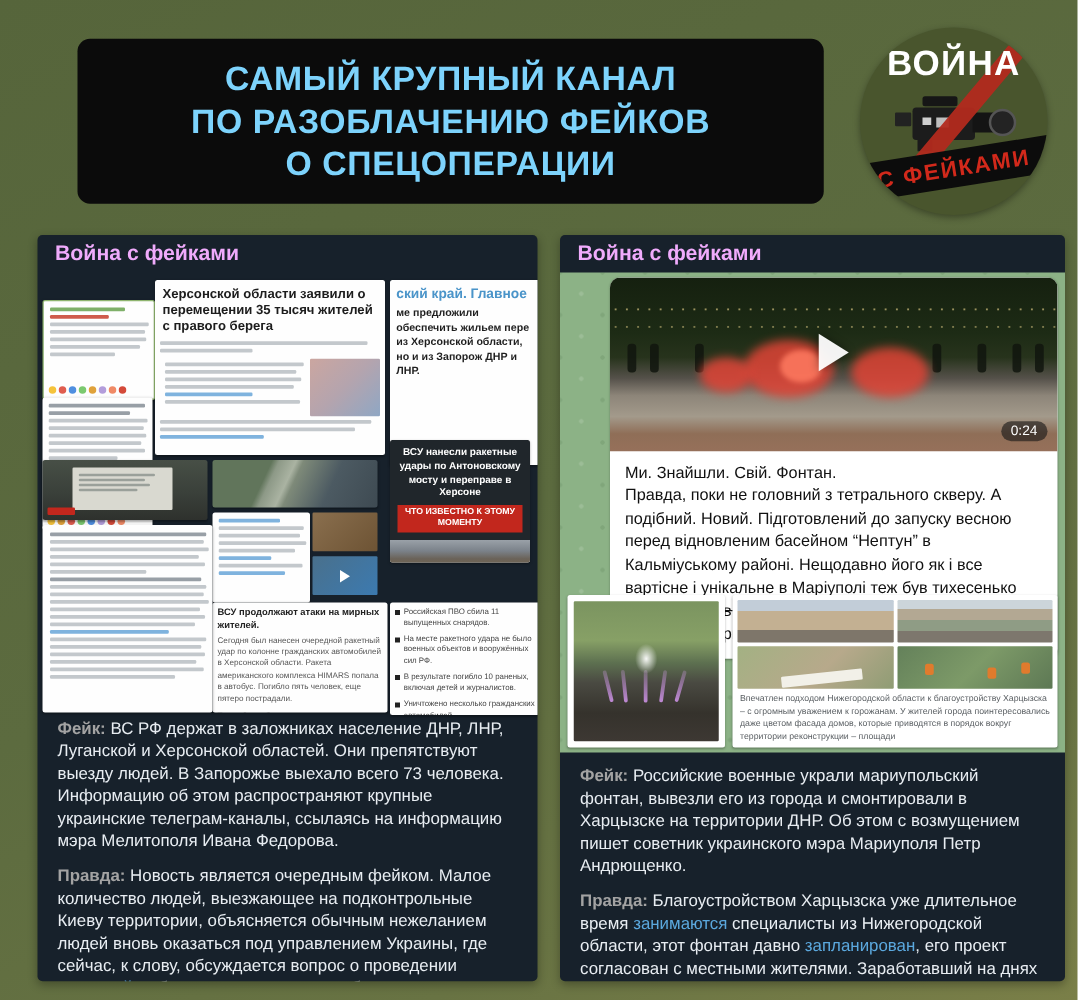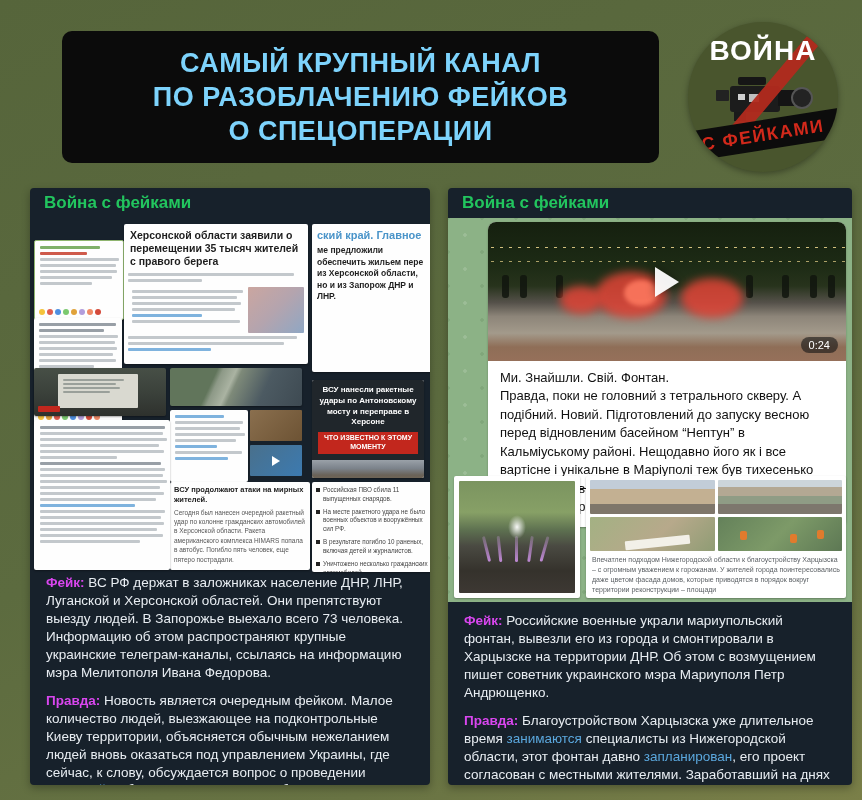--- a/index.html
+++ b/index.html
@@ -18,21 +18,21 @@
   .logo-title{position:absolute;top:13px;left:0;right:0;text-align:center;color:#fff;font-size:28px;font-weight:800;letter-spacing:1px}
   .logo-cam{position:absolute;left:20px;top:42px}
   .logo-slash{position:absolute;left:76px;top:2px;width:15px;height:132px;background:#b22a1d;transform:rotate(40deg);border-radius:3px;opacity:.95}
   .logo-banner{position:absolute;left:-12px;right:-12px;bottom:22px;height:30px;background:#0c0c0c;transform:rotate(-9deg);
     display:flex;align-items:center;justify-content:center}
   .logo-banner span{color:#d2291b;font-weight:800;font-size:18px;letter-spacing:1.5px}
   
   .panel{position:absolute;top:188px;height:597px;background:#17212b;border-radius:4px;overflow:hidden;box-shadow:0 3px 8px rgba(0,0,0,.3)}
   .panel.left{left:30px;width:400px}
   .panel.right{left:448px;width:404px}
-  .p-head{height:30px;display:flex;align-items:center;padding-left:14px;color:#22c55e;font-size:17px;font-weight:700}
+  .p-head{height:30px;display:flex;align-items:center;padding-left:14px;color:#f0abfc;font-size:17px;font-weight:700}
   
   .collage{position:relative;height:348px}
   .card{position:absolute;background:#fefefe;border-radius:2px;overflow:hidden;box-shadow:0 1px 2px rgba(0,0,0,.35)}
   .ln{height:3px;border-radius:1px;background:#c3c8cc;margin:3px 4px}
   .ln.d{background:#989fa6}.ln.g{background:#7fb069}.ln.r{background:#cf5b4c}.ln.b{background:#7fb3de}
   .emoji{display:flex;gap:2px;padding:3px 4px;position:absolute;bottom:1px;left:0}
   .emoji i{width:6px;height:6px;border-radius:50%;display:block}
   .e1{background:#f5c33b}.e2{background:#e05d4f}.e3{background:#4f8fe0}.e4{background:#7bc96f}
   .e5{background:#e0a23b}.e6{background:#b39ddb}.e7{background:#f08a66}.e8{background:#d44a3a}
   .kh-title{font-size:10.5px;font-weight:700;color:#1d1d1d;padding:5px 6px 2px;line-height:1.25}
@@ -55,21 +55,21 @@
   .sign{position:absolute;left:18%;top:12%;width:58%;height:58%;background:#d9d9d0;border-radius:1px;padding:3px 2px}
   .sign .ln{height:2px;margin:2px 3px;background:#9aa09a}
   .live{position:absolute;left:4px;bottom:4px;width:22px;height:6px;background:#c2271d;border-radius:1px}
   .bridge-photo{background:linear-gradient(115deg,#61755b 0%,#61755b 32%,#8d9987 36%,#aab3a2 45%,#7e8a79 49%,#4c5a62 70%,#3e4a52 100%)}
   .th1{height:31px;background:linear-gradient(135deg,#8a6f4e,#6d5334);margin-bottom:4px;border-radius:1px}
   .th2{height:31px;background:linear-gradient(135deg,#49708c,#3c7ab0);position:relative;border-radius:1px}
   .mini-play{position:absolute;left:50%;top:50%;transform:translate(-50%,-50%);width:0;height:0;
     border-left:8px solid #fff;border-top:5px solid transparent;border-bottom:5px solid transparent}
   
   .ft{padding:8px 16px 0;color:#e8edf2;font-size:13.5px;line-height:1.33}
-  .ft b{color:#d946ef}
+  .ft b{color:#a3a3a3}
   .ft .lk{color:#5ba8de;cursor:pointer}
   .ft p{margin:0 0 10px}
   
   .chat{height:384px;position:relative;background-color:#8cb286;
     background-image:radial-gradient(rgba(255,255,255,.14) 1.5px,transparent 2px),radial-gradient(rgba(20,60,20,.10) 1.5px,transparent 2px);
     background-size:34px 34px;background-position:0 0,17px 17px}
   .bubble{position:absolute;left:40px;right:6px;top:4px;background:#fff;border-radius:8px;overflow:hidden;box-shadow:0 1px 2px rgba(0,0,0,.3)}
   .video{position:relative;height:139px;cursor:pointer;
     background:linear-gradient(180deg,#15200f 0%,#1d2b15 32%,#27331c 46%,#55514a 58%,#8d8579 68%,#a39a8b 80%,#8f6e57 90%,#96705a 100%)}
   .lights{position:absolute;left:0;right:0;height:3px;background-image:radial-gradient(#e8d28a 1px,transparent 1.6px);background-size:9px 3px;opacity:.9}
@@ -266,21 +266,21 @@
       <div class="at-p">Сегодня был нанесен очередной ракетный удар по колонне гражданских автомобилей в Херсонской области. Ракета американского комплекса HIMARS попала в автобус. Погибло пять человек, еще пятеро пострадали.</div>
       <div class="at-p">Также 6 октября в сети появилась информация о том, что село Великая Александровка перешла под контроль украинских военных. И уже на следующий день стали приходить сообщения об</div>
     </div>
 
     <div class="card kr-card" style="left:282px;top:6px;width:112px;height:140px">
       <div class="kr-link">ский край. Главное</div>
       <div class="kr-bold">ме предложили обеспечить жильем пере из Херсонской области, но и из Запорож ДНР и ЛНР.</div>
 
     </div>
 
-    <div class="card" style="left:282px;top:162px;width:112px;height:98px">
+    <div class="card" style="left:282px;top:134px;width:112px;height:98px">
       <div class="vsu-head">
         <div class="vsu-title">ВСУ нанесли ракетные удары по Антоновскому мосту и переправе в Херсоне</div>
         <div class="vsu-badge">ЧТО ИЗВЕСТНО К ЭТОМУ МОМЕНТУ</div>
       </div>
       <div class="vsu-photo"></div>
 
     </div>
 
     <div class="card" style="left:282px;top:264px;width:112px;height:82px;padding:4px 4px">
       <div class="bl">

